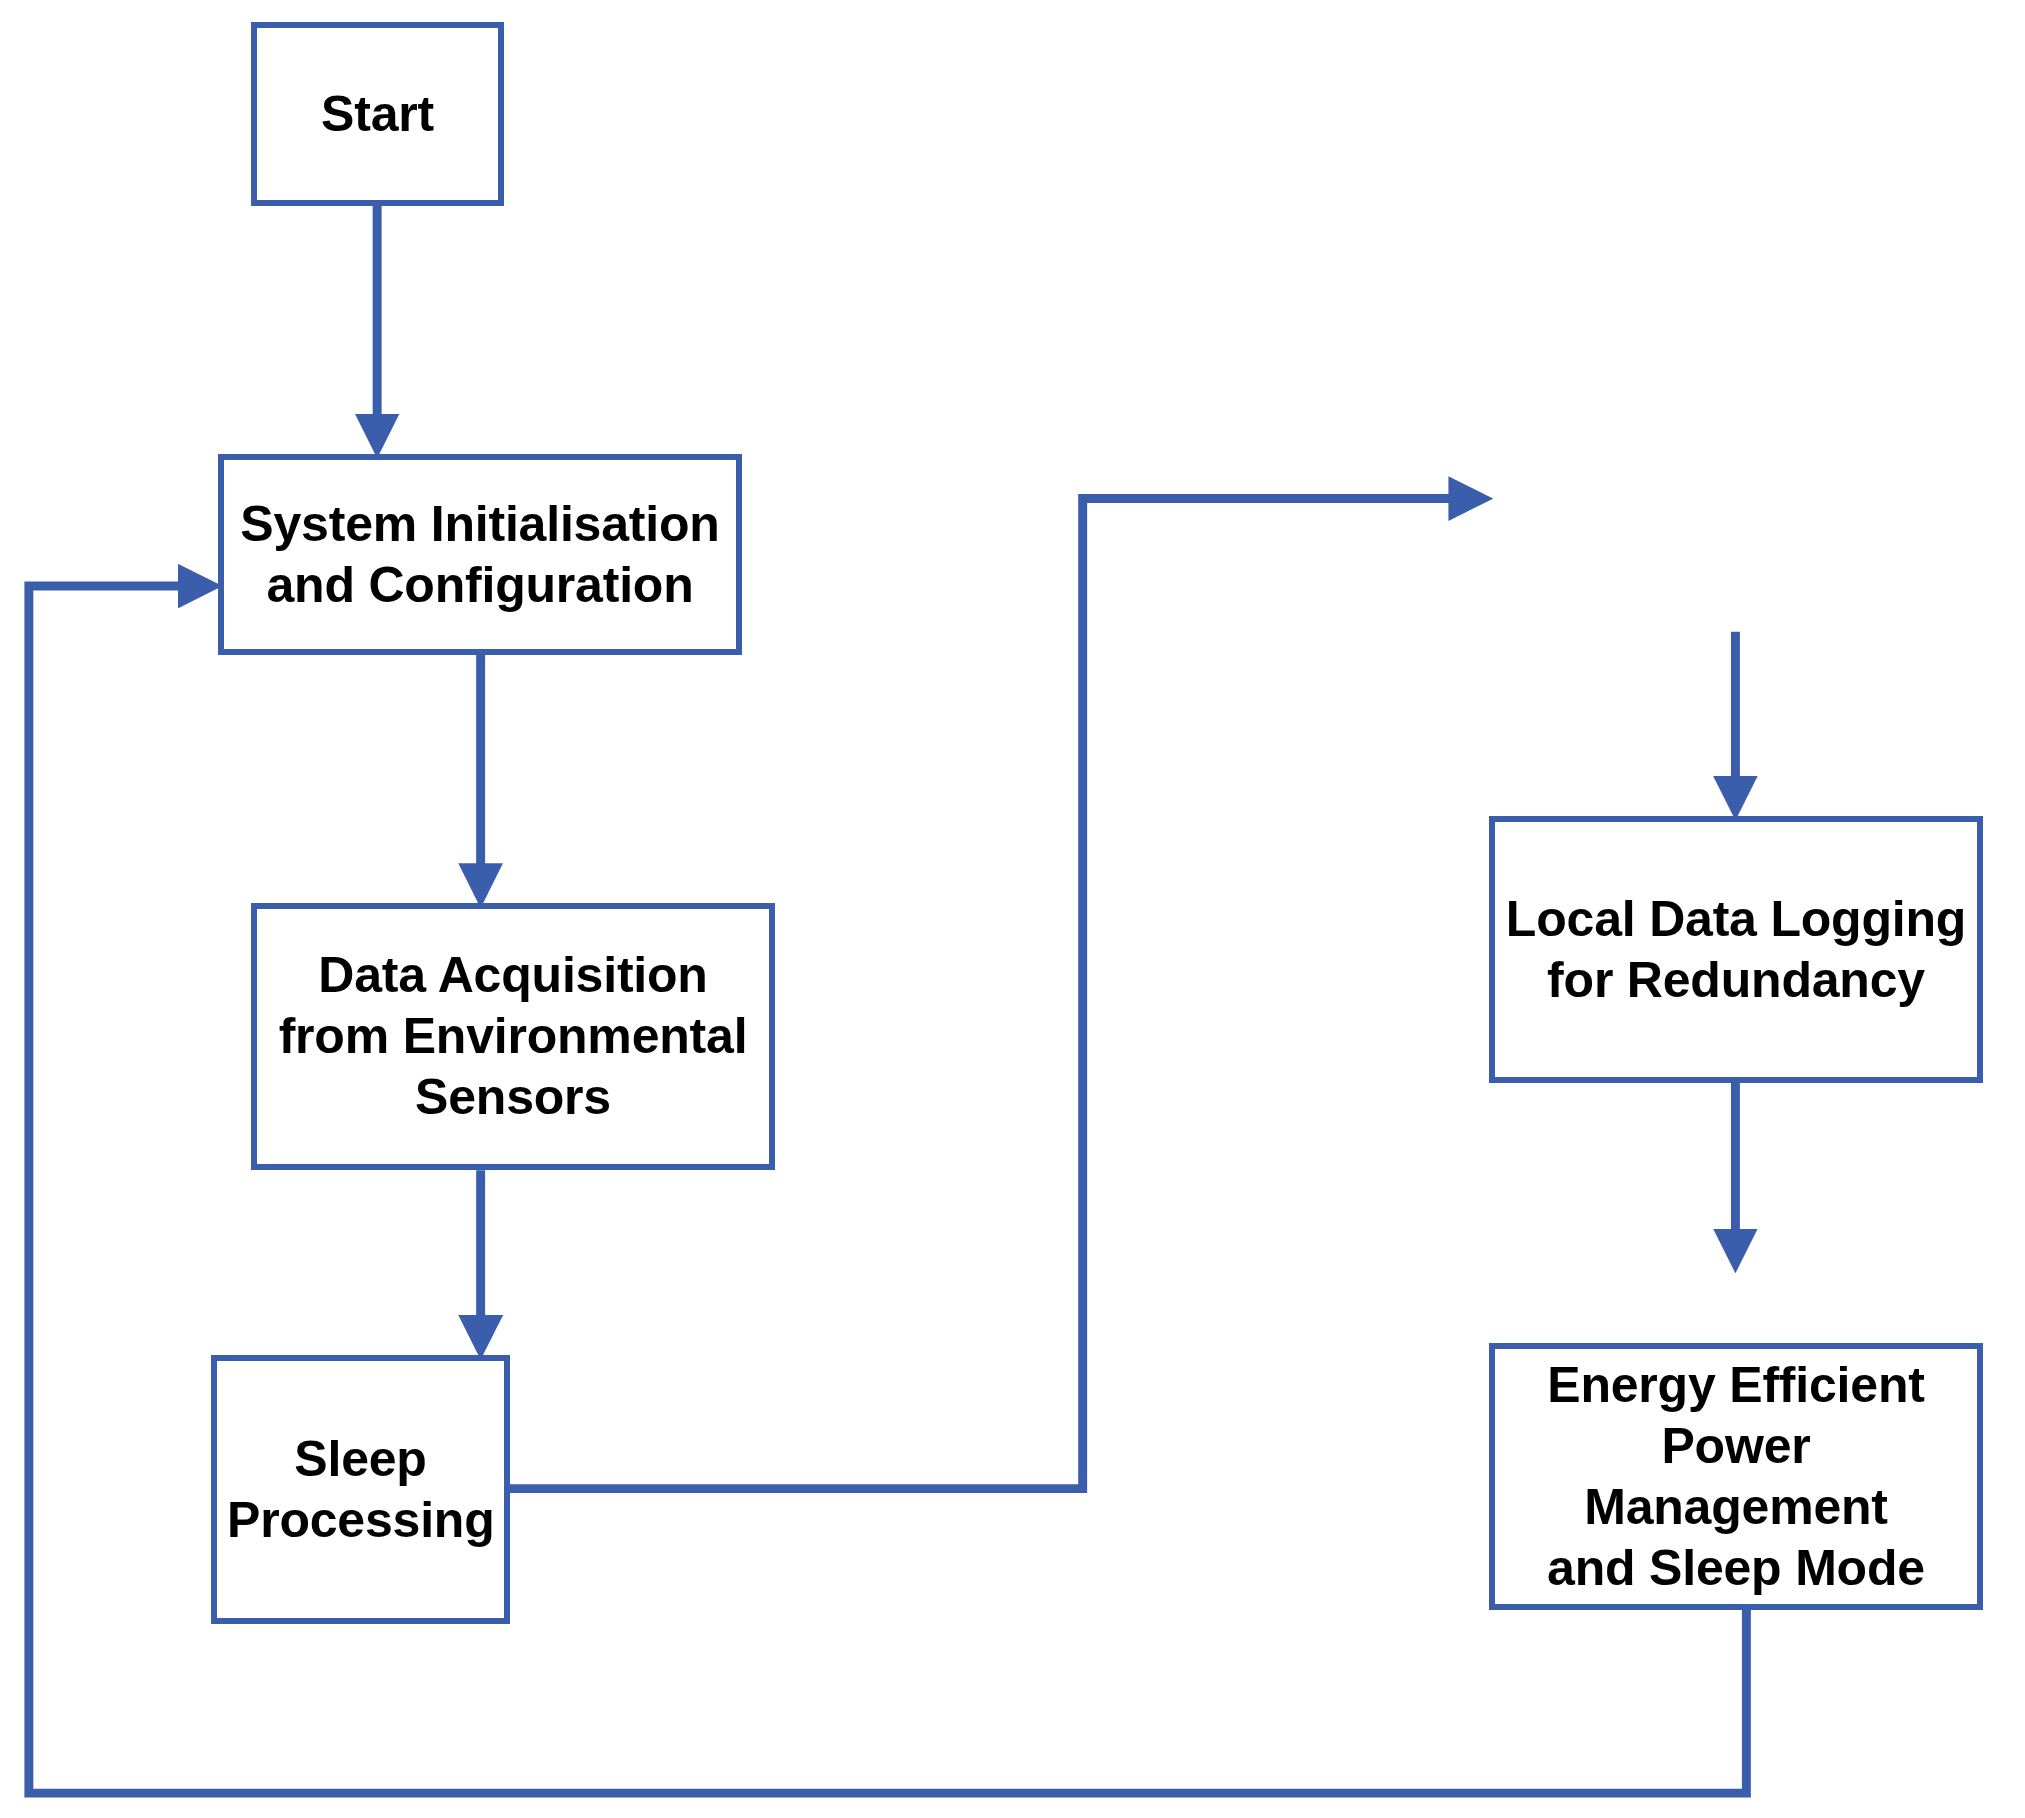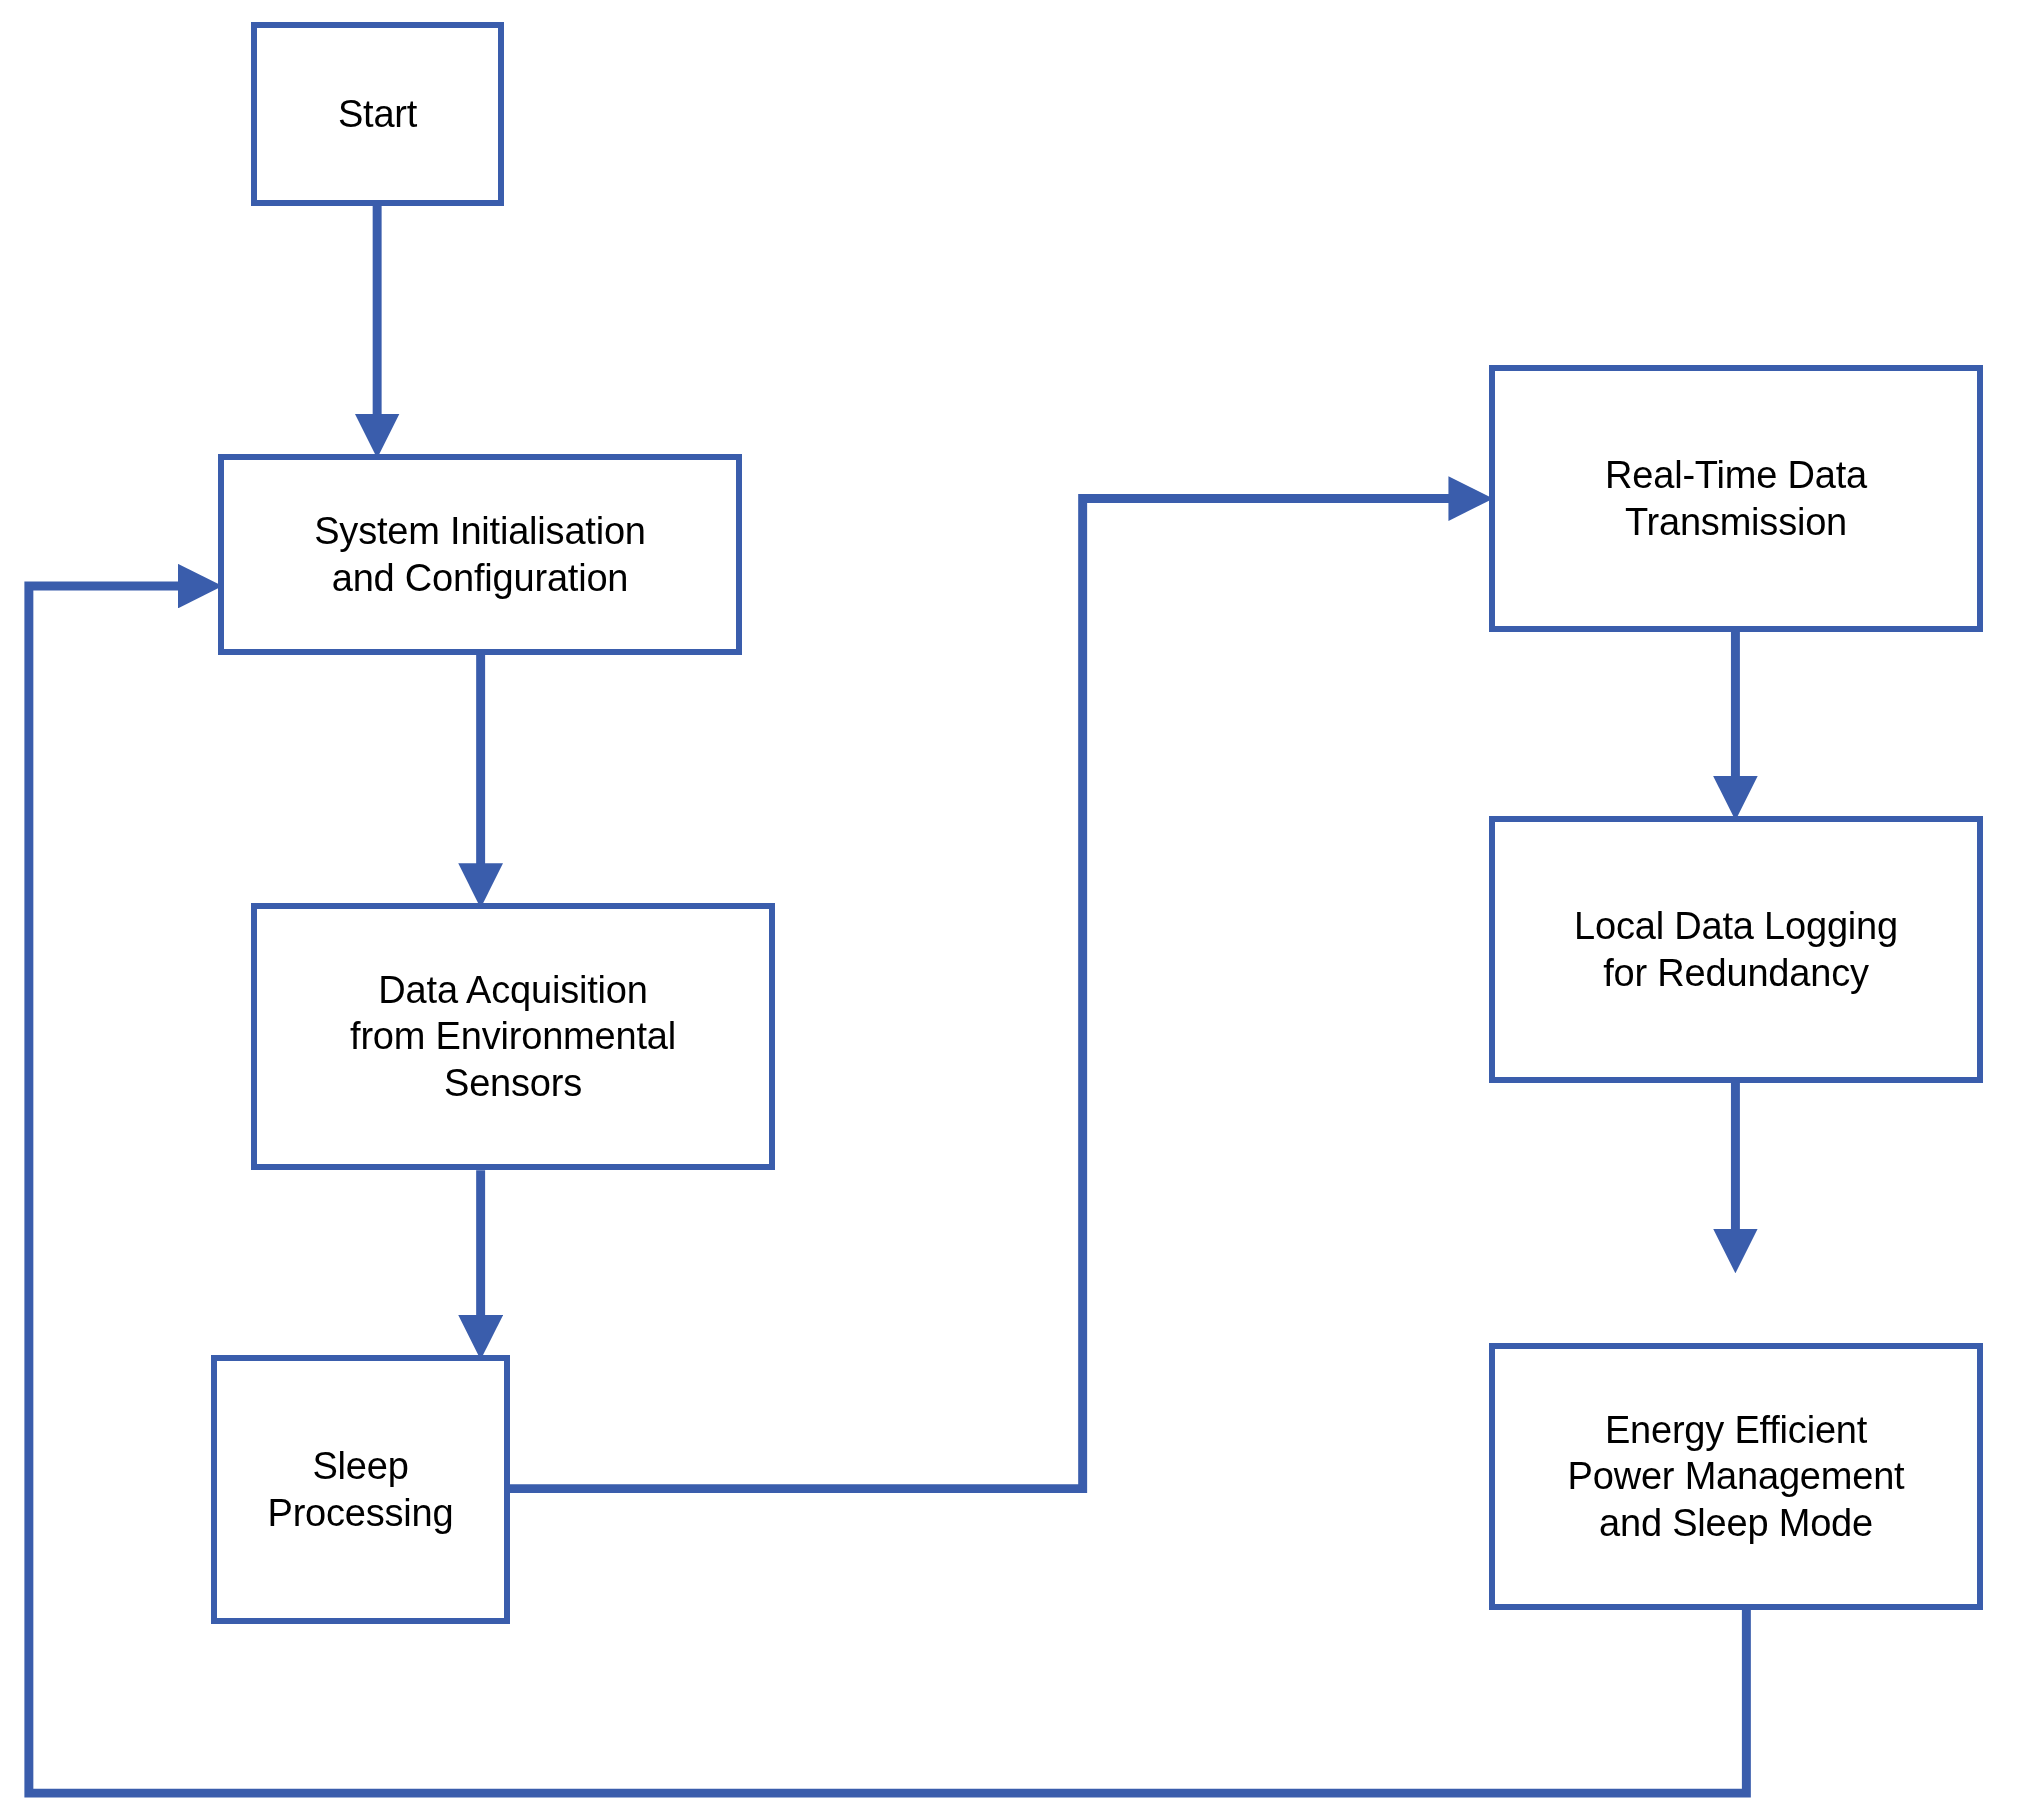--- a/index.html
+++ b/index.html
@@ -29,22 +29,22 @@
   .node {
     position: absolute;
     box-sizing: border-box;
     background: #ffffff;
     border: 6px solid #3a5dac;
     display: flex;
     align-items: center;
     justify-content: center;
     text-align: center;
     color: #000000;
-    font-weight: normal;
-    font-size: 38px;
+    font-weight: bold;
+    font-size: 50px;
     line-height: 1.22;
     letter-spacing: -0.2px;
     padding: 4px 10px;
     z-index: 2;
   }
   .node-label {
     display: block;
     width: 100%;
     white-space: pre-line;
   }
@@ -83,24 +83,20 @@
   <div class="node" style="left: 218px; top: 903px; width: 524px; height: 267px; margin-left: 33px;">
     <span class="node-label">Data Acquisition
 from Environmental
 Sensors</span>
   </div>
 
   <div class="node" style="left: 211px; top: 1355px; width: 299px; height: 269px;">
     <span class="node-label">Sleep Processing</span>
   </div>
 
-  <div class="node" style="left: 1489px; top: 365px; width: 494px; height: 267px;">
-    <span class="node-label">Real-Time Data
-Transmission</span>
-  </div>
 
   <div class="node" style="left: 1489px; top: 816px; width: 494px; height: 267px;">
     <span class="node-label">Local Data Logging
 for Redundancy</span>
   </div>
 
   <div class="node" style="left: 1489px; top: 1343px; width: 494px; height: 267px;">
     <span class="node-label">Energy Efficient
 Power Management
 and Sleep Mode</span>

